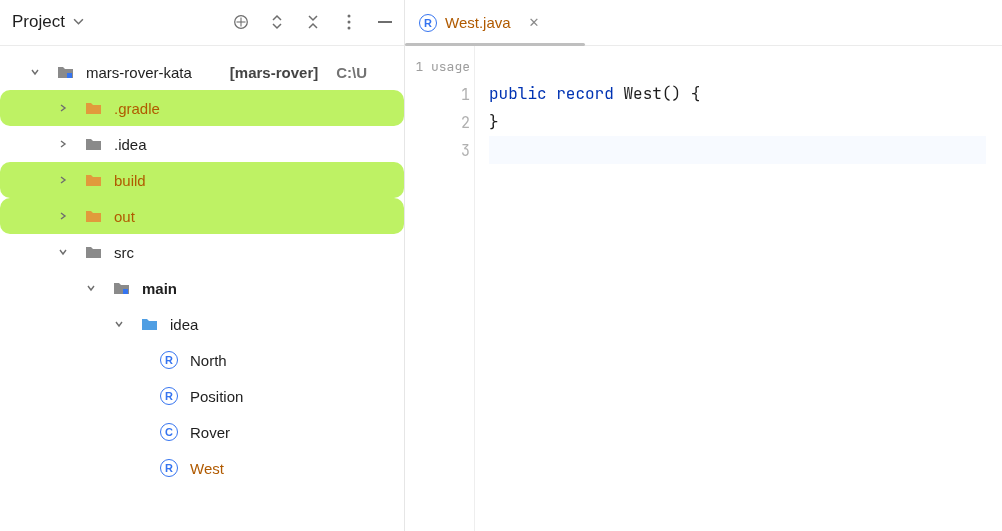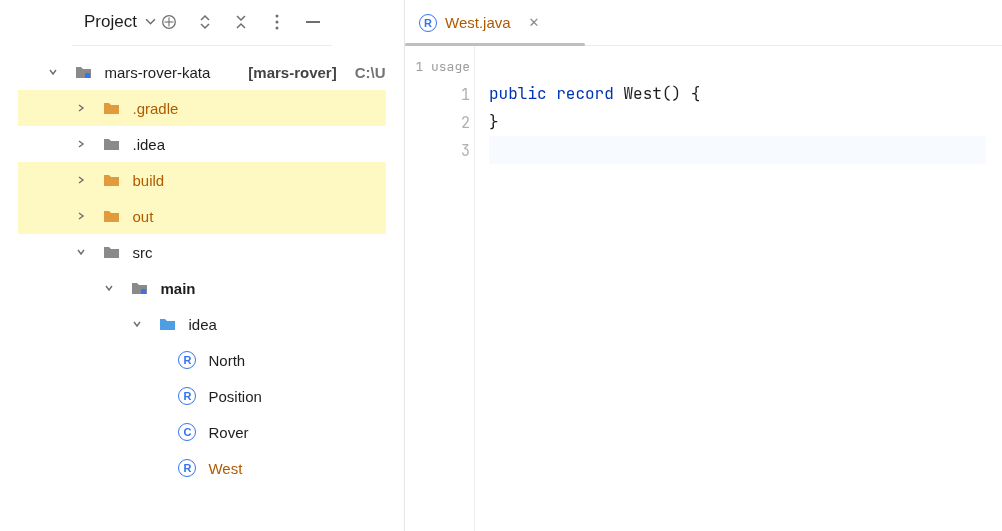--- a/index.html
+++ b/index.html
@@ -14,21 +14,20 @@
       flex-direction: column;
       overflow: hidden;
     }
     .app { display: flex; height: 100%; }
     .sidebar {
       width: 405px;
       display: flex;
       flex-direction: column;
       border-right: 1px solid #e6e6e6;
       background: #fff;
-      align-items: center;
     }
     .sidebar-header {
       display: flex;
       align-items: center;
       padding: 8px 10px 10px 12px;
       gap: 4px;
       border-bottom: 1px solid #ebebeb;
       height: 46px;
     }
     .sidebar-title {
@@ -43,21 +42,21 @@
     .project-tree { flex: 1; overflow: hidden; padding-top: 8px; font-size: 15px; }
     .tree-row {
       display: flex;
       align-items: center;
       height: 36px;
       padding-left: 0;
       gap: 12px;
       white-space: nowrap;
       cursor: pointer;
     }
-    .tree-row.highlight { background: #fef9c3; }
+    .tree-row.highlight { background: #bef264; border-radius: 10px; }
     .tree-row .indent { flex: 0 0 auto; }
     .exp { width: 14px; color: #6e6e6e; font-size: 11px; display:inline-block; text-align:center; }
     .folder-icon, .file-icon { width: 18px; display:inline-flex; align-items:center; justify-content:center; }
     .folder-grey svg path { fill: #8a8a8a; }
     .folder-orange svg path { fill: #e19a3c; }
     .label { color: #1e1e1e; }
     .label.bold { font-weight: 600; }
     .label.orange { color: #b05a00; }
     .module { color: #444; font-weight: 600; margin-left: 26px; }
     .pathtxt { color: #737373; margin-left: 6px; font-weight: bold; }

